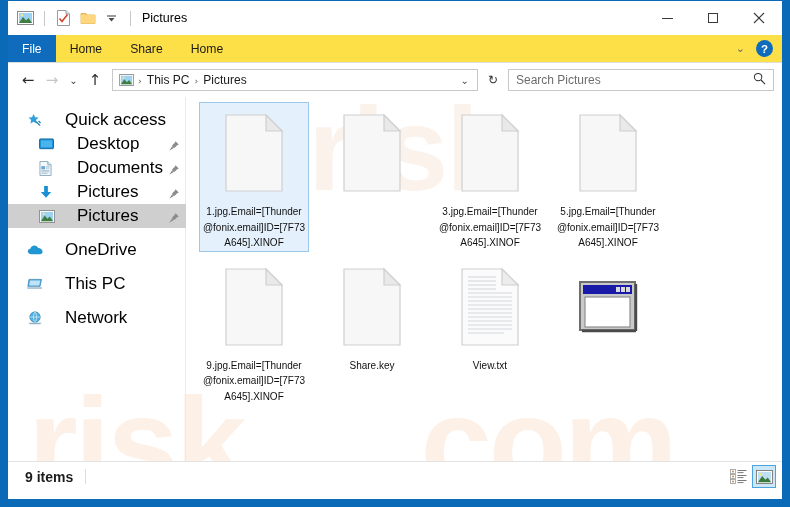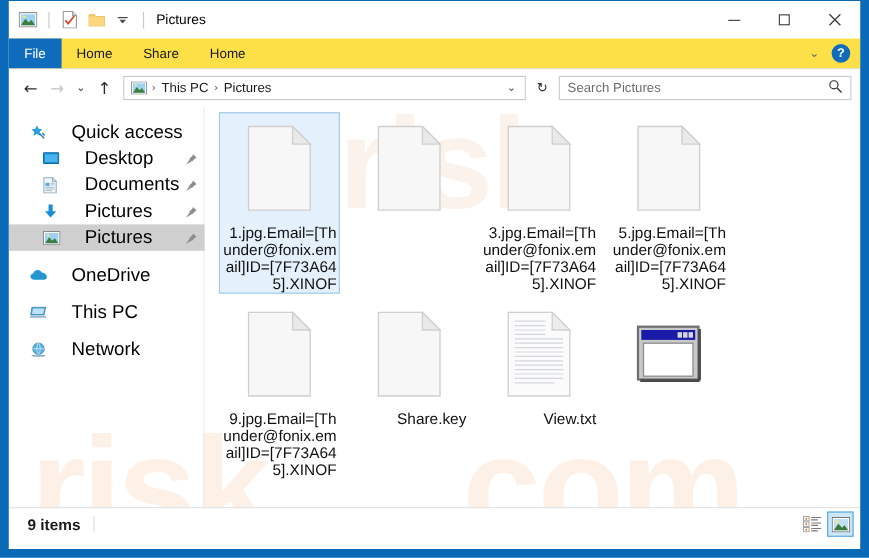--- a/index.html
+++ b/index.html
@@ -350,24 +350,24 @@
   }
   .file-icon-wrap {
     width: 72px;
     height: 90px;
     display: flex;
     align-items: center;
     justify-content: center;
     margin-bottom: 6px;
   }
   .file-label {
-    font-size: 14px;
+    font-size: 10px;
     line-height: 15.5px;
     color: #101010;
-    text-align: right;
+    text-align: center;
     word-break: break-all;
     width: 104px;
     white-space: pre-wrap;
   }
 
   
   #status-bar {
     position: relative;
     height: 30px;
     border-top: 1px solid #e2e2e2;

